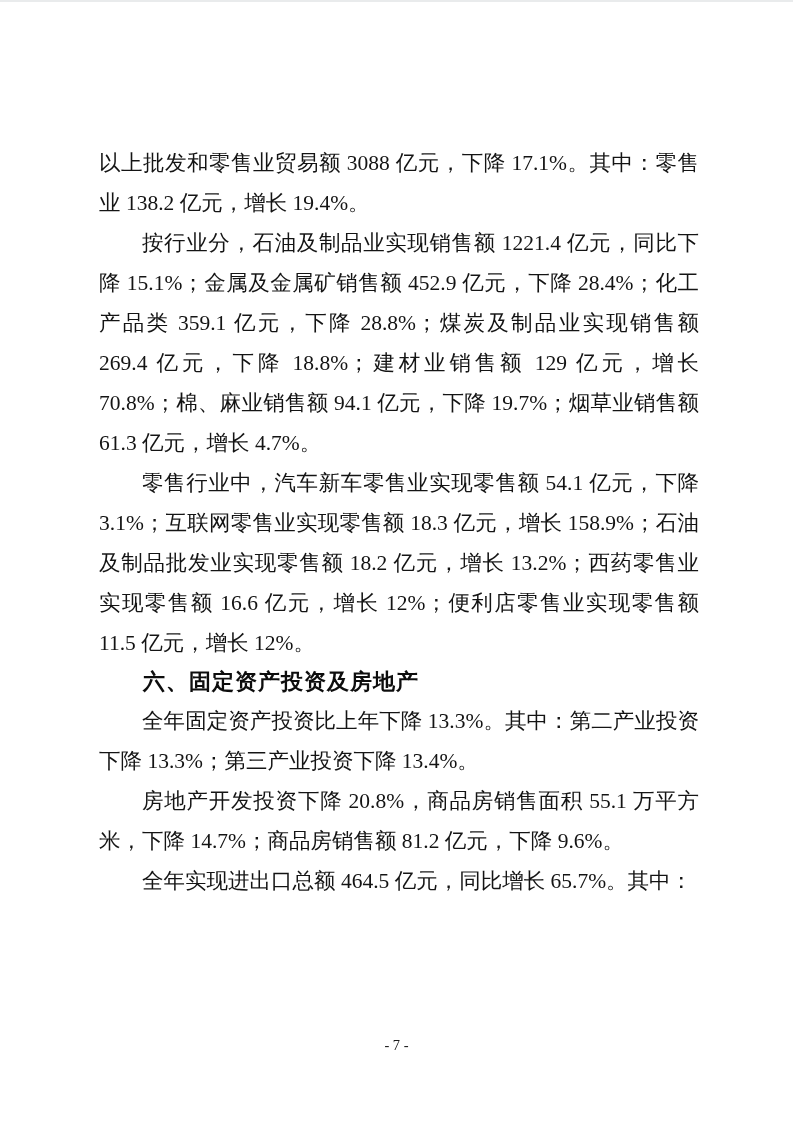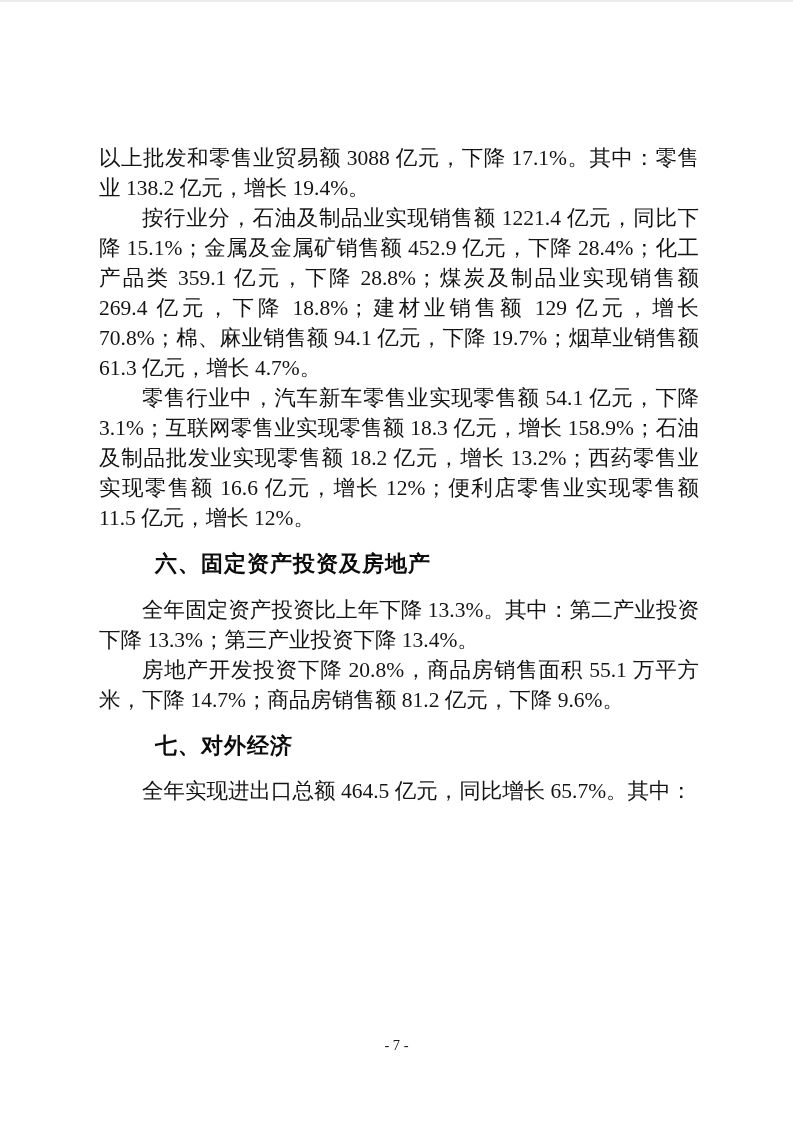--- a/index.html
+++ b/index.html
@@ -20,31 +20,31 @@
   .page-body {
     position: absolute;
     left: 99px;
     top: 141px;
     width: 600px;
   }
   .para {
     margin: 0;
     font-family: "Liberation Serif", "DejaVu Serif", serif;
     font-size: 21.5px;
-    line-height: 30px;
+    line-height: 40px;
     text-align: justify;
     text-justify: inter-character;
     text-indent: 2em;
     color: #141414;
   }
   .para.no-indent {
     text-indent: 0;
   }
   .section-heading {
-    margin: 12px;
+    margin: 0;
     font-family: "Liberation Sans", "DejaVu Sans", sans-serif;
     font-weight: bold;
     font-size: 22px;
     line-height: 37.5px;
     text-indent: 2em;
     letter-spacing: 1px;
     color: #0d0d0d;
   }
   .page-footer {
     position: absolute;
@@ -62,17 +62,16 @@
 <body>
 
 <div class="page">
   <div class="page-body">
     <p class="para no-indent">以上批发和零售业贸易额 3088 亿元，下降 17.1%。其中：零售业 138.2 亿元，增长 19.4%。</p>
     <p class="para">按行业分，石油及制品业实现销售额 1221.4 亿元，同比下降 15.1%；金属及金属矿销售额 452.9 亿元，下降 28.4%；化工产品类 359.1 亿元，下降 28.8%；煤炭及制品业实现销售额 269.4 亿元，下降 18.8%；建材业销售额 129 亿元，增长 70.8%；棉、麻业销售额 94.1 亿元，下降 19.7%；烟草业销售额 61.3 亿元，增长 4.7%。</p>
     <p class="para">零售行业中，汽车新车零售业实现零售额 54.1 亿元，下降 3.1%；互联网零售业实现零售额 18.3 亿元，增长 158.9%；石油及制品批发业实现零售额 18.2 亿元，增长 13.2%；西药零售业实现零售额 16.6 亿元，增长 12%；便利店零售业实现零售额 11.5 亿元，增长 12%。</p>
     <h2 class="section-heading">六、固定资产投资及房地产</h2>
     <p class="para">全年固定资产投资比上年下降 13.3%。其中：第二产业投资下降 13.3%；第三产业投资下降 13.4%。</p>
     <p class="para">房地产开发投资下降 20.8%，商品房销售面积 55.1 万平方米，下降 14.7%；商品房销售额 81.2 亿元，下降 9.6%。</p>
-    <h2 class="section-heading">七、对外经济</h2>
     <p class="para">全年实现进出口总额 464.5 亿元，同比增长 65.7%。其中：</p>
   </div>
   <div class="page-footer">- 7 -</div>
 </div>
 
 </body></html>

